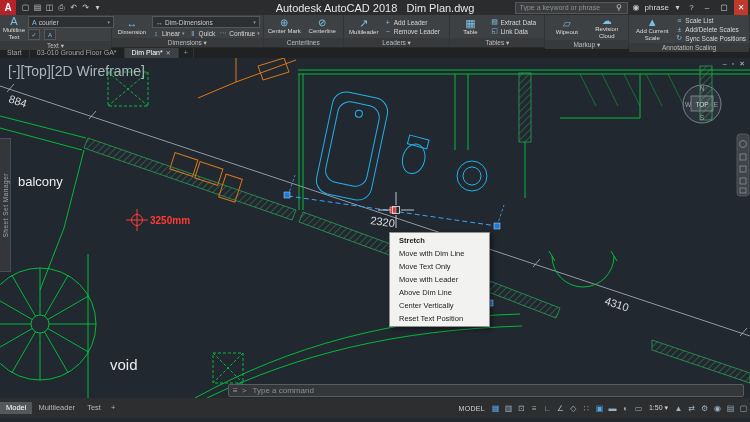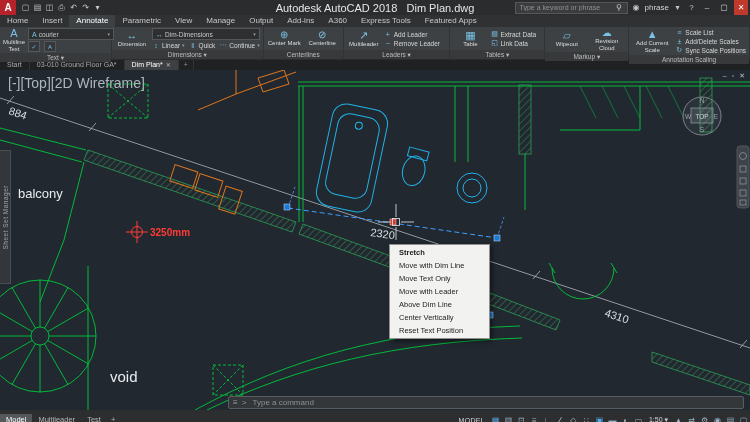--- a/index.html
+++ b/index.html
@@ -115,33 +115,20 @@
       <span class="tb-ico">◉</span>
       <span class="tb-acct">phrase</span>
       <span class="tb-ico">▾</span>
       <span class="tb-ico">?</span>
       <span class="winbtn">–</span>
       <span class="winbtn">▢</span>
       <span class="winbtn close">✕</span>
     </div>
   </div>
 
-  <div class="ribbontabs">
-    <span class="rtab">Home</span>
-    <span class="rtab">Insert</span>
-    <span class="rtab active">Annotate</span>
-    <span class="rtab">Parametric</span>
-    <span class="rtab">View</span>
-    <span class="rtab">Manage</span>
-    <span class="rtab">Output</span>
-    <span class="rtab">Add-ins</span>
-    <span class="rtab">A360</span>
-    <span class="rtab">Express Tools</span>
-    <span class="rtab">Featured Apps</span>
-  </div>
 
   <div class="ribbon">
 
     <div class="panel" style="width:112px">
       <div class="panel-content">
         <div class="bigbtn">
           <span class="icon">A</span>
           <span>Multiline Text</span>
         </div>
         <div class="smallcol">

